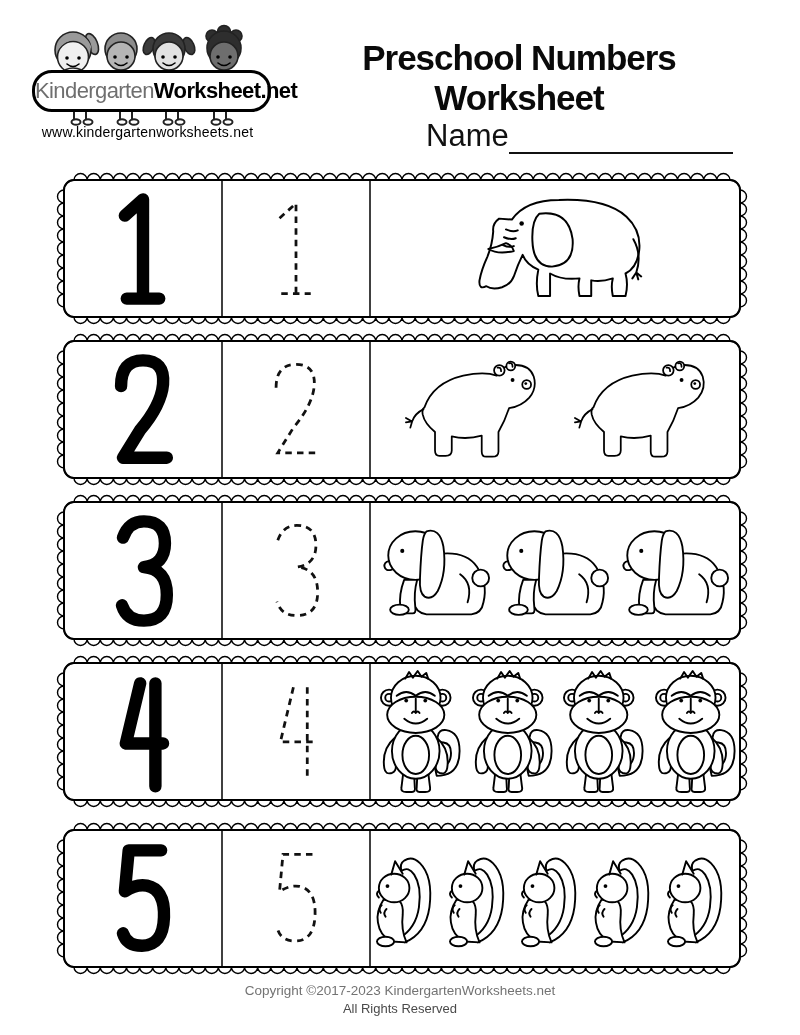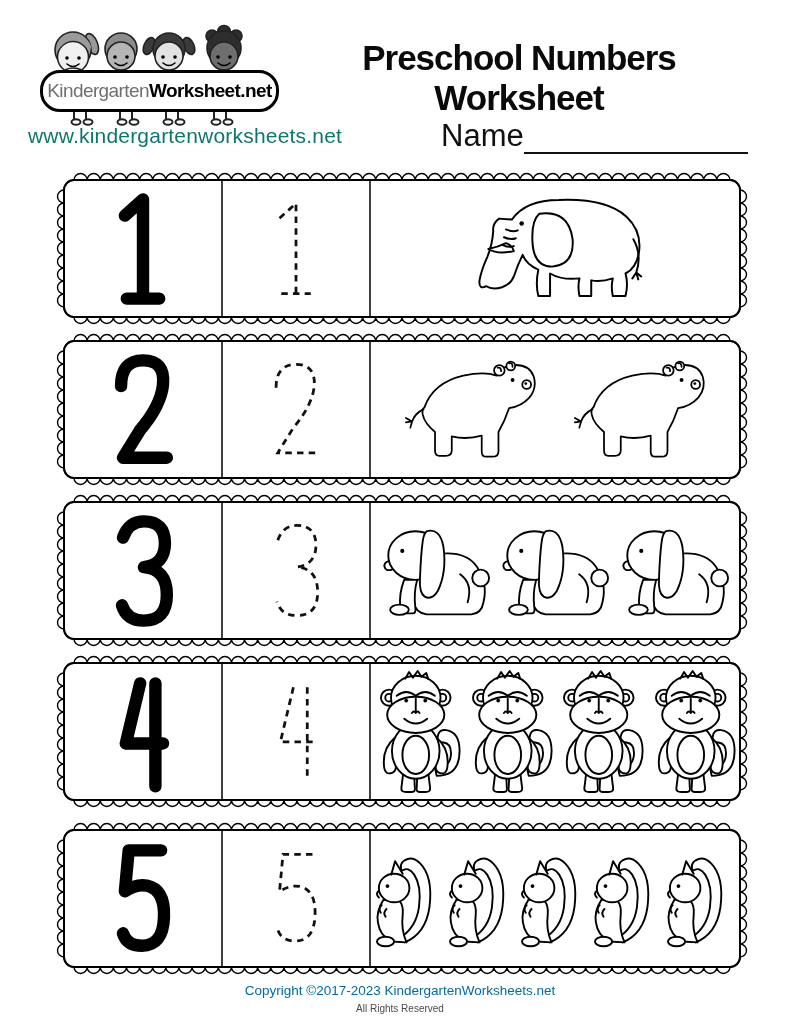--- a/index.html
+++ b/index.html
@@ -5,37 +5,37 @@
   html,body{margin:0;padding:0;}
   body{
     width:800px;height:1035px;position:relative;background:#ffffff;
     font-family:"Liberation Sans", sans-serif;color:#000;overflow:hidden;
   }
   svg{display:block;}
   
   .logo-block{position:absolute;left:28px;top:22px;width:241px;}
   .kids{position:absolute;left:8px;top:0;z-index:1;}
   .banner{
-    position:absolute;left:12px;top:48px;width:233px;height:36px;z-index:2;
+    position:absolute;left:4px;top:48px;width:233px;height:36px;z-index:2;
     background:#fff;border:3px solid #000;border-radius:20px;
-    display:flex;align-items:center;justify-content:center;white-space:nowrap;
-    font-size:19px;letter-spacing:-0.6px;
+    display:flex;align-items:center;justify-content:space-between;white-space:nowrap;
+    font-size:22px;letter-spacing:-0.6px;
   }
   .banner .light{color:#6f6f6f;font-weight:400;}
   .banner .bold{color:#000;font-weight:700;}
   .legs{position:absolute;left:0;top:89px;z-index:0;}
   .site-url{
     position:absolute;left:0;top:102px;width:239px;text-align:center;
-    font-size:21px;color:#0f766e;letter-spacing:0.2px;
+    font-size:14px;color:#000000;letter-spacing:0.2px;
   }
   .page-title{
     position:absolute;left:278px;top:38px;width:482px;text-align:center;
     font-size:35px;letter-spacing:-1px;color:#0a0a0a;font-weight:bold;
   }
-  .name-row{position:absolute;left:441px;top:116px;display:flex;align-items:flex-end;}
+  .name-row{position:absolute;left:426px;top:116px;display:flex;align-items:flex-end;}
   .name-label{font-size:31px;color:#111;}
   .name-line{display:inline-block;width:224px;height:36px;border-bottom:2.5px solid #111;}
   
   .rows{position:absolute;left:56px;top:172px;width:692px;}
   .row{position:relative;width:692px;height:153px;margin-bottom:8px;}
   .row:nth-child(4){margin-bottom:14px;}
   .border-svg{position:absolute;left:0;top:0;}
   .cell{position:absolute;top:8px;height:137px;display:flex;align-items:center;justify-content:center;}
   .num-cell{left:8px;width:158px;}
   .trace-cell{left:166px;width:148px;}
@@ -43,22 +43,22 @@
   .solid-digit path{fill:none;stroke:#000;stroke-width:13;stroke-linecap:round;stroke-linejoin:round;}
   .trace-digit path{fill:none;stroke:#111;stroke-width:3.2;stroke-dasharray:7.5 6;stroke-linecap:butt;}
   
   .a-elephant{width:196px;height:110px;}
   .a-hippo{width:141px;height:104px;}
   .a-rabbit{width:112px;height:101px;}
   .a-monkey{width:92px;height:126px;}
   .a-squirrel{width:71px;height:105px;}
   
   .footer{position:absolute;left:0;top:982px;width:800px;text-align:center;line-height:18px;}
-  .footer .l1{font-size:13.5px;color:#0369a1;}
-  .footer .l2{font-size:10px;color:#4a4a4a;}
+  .footer .l1{font-size:13.5px;color:#737373;}
+  .footer .l2{font-size:13px;color:#4a4a4a;}
   .defs-holder{position:absolute;width:0;height:0;overflow:hidden;}
 </style>
 </head>
 <body>
 
 <svg class="defs-holder" aria-hidden="true">
   <defs>
     <symbol id="sym-elephant" viewBox="0 0 200 112">
       <g stroke="#000" stroke-width="2" fill="#fff" stroke-linejoin="round" stroke-linecap="round">
         <path d="M58,26 Q72,6 106,6 Q154,4 175,23 Q190,37 188,57 Q186,75 174,81 Q177,92 174,104 L161,104 Q159,94 161,86 Q149,90 139,88 L139,104 L127,104 Q125,94 127,86 Q109,88 97,81 L97,104 L85,104 Q82,92 85,77 Q73,72 69,62 Q64,72 60,84 Q57,92 48,95 Q38,98 32,94 Q24,98 25,88 Q27,77 33,64 Q38,52 39,38 Q38,30 45,25 Z"></path>

